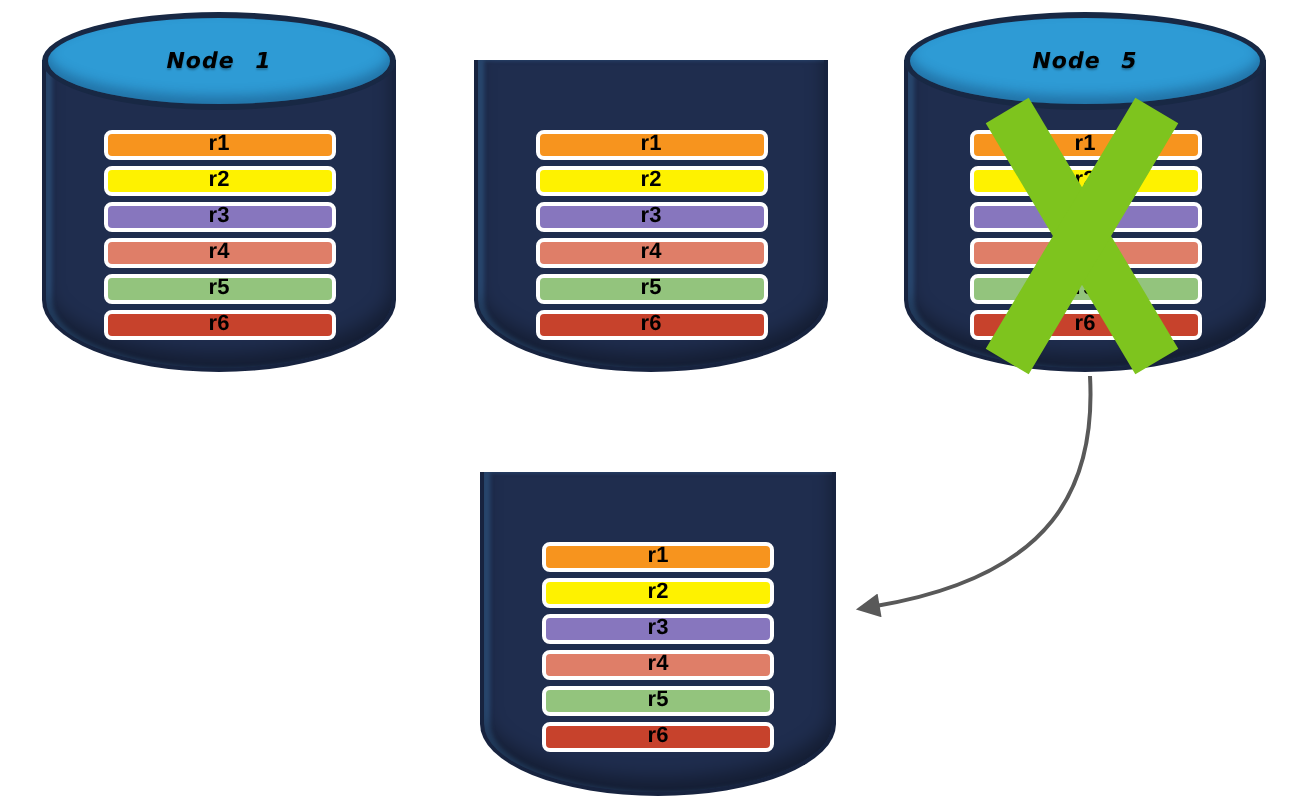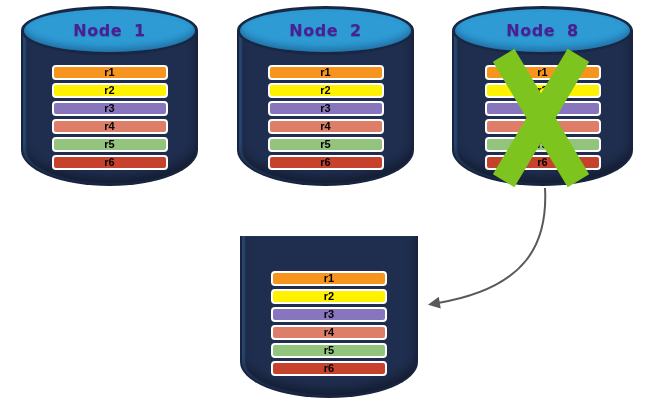--- a/index.html
+++ b/index.html
@@ -23,25 +23,26 @@
   .cyl-top{
     position:absolute;left:0;right:0;top:0;height:49px;
     background:#2E9BD5;
     border:3px solid #182844;
     border-radius:50%;
     box-sizing:border-box;
     display:flex;align-items:center;justify-content:center;
     box-shadow:inset 0 -4px 6px rgba(12,40,80,.35);
   }
   .node-title{
-    color:#4c1d95;
+    color:#000000;
     font-family:"DejaVu Sans","Liberation Sans",sans-serif;
-    font-weight:bold;font-size:16px;
+    font-weight:bold;font-size:11px;
     word-spacing:6px;letter-spacing:.5px;
     text-shadow:0 1px 1px rgba(0,0,0,.25);
+    font-style:italic;
   }
   .bars{
     position:absolute;top:59px;left:50%;transform:translateX(-50%);
     width:116px;box-sizing:border-box;
   }
   .bar{
     height:11px;margin-bottom:3px;
     border:2px solid #FFFFFF;border-radius:4px;
     display:flex;align-items:center;justify-content:center;
     font-weight:bold;font-size:11px;line-height:11px;color:#000000;
@@ -75,23 +76,20 @@
           <span>r5</span>
         </div>
         <div class="bar" style="background: rgb(199, 66, 44);">
           <span>r6</span>
         </div>
       </div>
   </div>
 
   <div class="node node-2">
     <div class="cyl-body"></div>
-    <div class="cyl-top">
-      <span class="node-title">Node 2</span>
-    </div>
     <div class="bars">
         <div class="bar" style="background: rgb(247, 148, 30);">
           <span>r1</span>
         </div>
         <div class="bar" style="background: rgb(254, 242, 0);">
           <span>r2</span>
         </div>
         <div class="bar" style="background: rgb(135, 118, 190);">
           <span>r3</span>
         </div>
@@ -103,21 +101,21 @@
         </div>
         <div class="bar" style="background: rgb(199, 66, 44);">
           <span>r6</span>
         </div>
       </div>
   </div>
 
   <div class="node node-3">
     <div class="cyl-body"></div>
     <div class="cyl-top">
-      <span class="node-title">Node 8</span>
+      <span class="node-title">Node 5</span>
     </div>
     <div class="bars">
         <div class="bar" style="background: rgb(247, 148, 30);">
           <span>r1</span>
         </div>
         <div class="bar" style="background: rgb(254, 242, 0);">
           <span>r2</span>
         </div>
         <div class="bar" style="background: rgb(135, 118, 190);">
           <span>r3</span>

